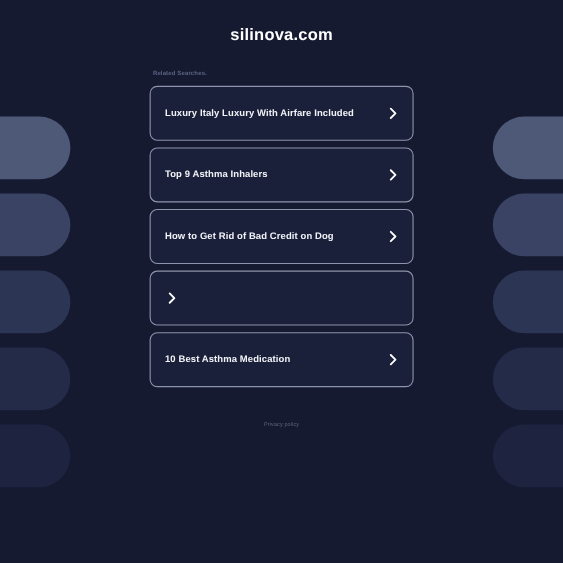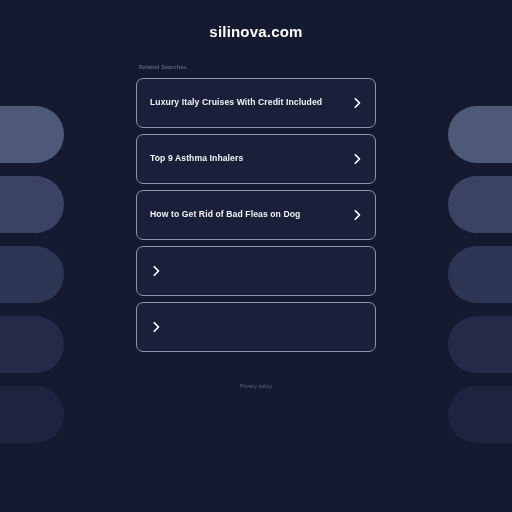--- a/index.html
+++ b/index.html
@@ -138,51 +138,52 @@
   </div>
 
 <div id="page">
 
   <div id="site-title">silinova.com</div>
 
   <div id="related-label">Related Searches.</div>
 
   <div id="results-list">
       <div class="result-card">
-        <span class="result-title">Luxury Italy Cruises With Credit Included</span>
+        <span class="result-title">Luxury Italy Luxury With Airfare Included</span>
         <span class="chev">
           <svg viewBox="0 0 24 24" width="12" height="12" aria-hidden="true">
             <path d="M8.5 3.5 L17 12 L8.5 20.5" fill="none" stroke="#ffffff" stroke-width="3.4" stroke-linecap="round" stroke-linejoin="round"></path>
           </svg>
         </span>
       </div>
       <div class="result-card">
         <span class="result-title">Top 9 Asthma Inhalers</span>
         <span class="chev">
           <svg viewBox="0 0 24 24" width="12" height="12" aria-hidden="true">
             <path d="M8.5 3.5 L17 12 L8.5 20.5" fill="none" stroke="#ffffff" stroke-width="3.4" stroke-linecap="round" stroke-linejoin="round"></path>
           </svg>
         </span>
       </div>
       <div class="result-card">
-        <span class="result-title">How to Get Rid of Bad Fleas on Dog</span>
+        <span class="result-title">How to Get Rid of Bad Credit on Dog</span>
         <span class="chev">
           <svg viewBox="0 0 24 24" width="12" height="12" aria-hidden="true">
             <path d="M8.5 3.5 L17 12 L8.5 20.5" fill="none" stroke="#ffffff" stroke-width="3.4" stroke-linecap="round" stroke-linejoin="round"></path>
           </svg>
         </span>
       </div>
       <div class="result-card">
         <span class="chev">
           <svg viewBox="0 0 24 24" width="12" height="12" aria-hidden="true">
             <path d="M8.5 3.5 L17 12 L8.5 20.5" fill="none" stroke="#ffffff" stroke-width="3.4" stroke-linecap="round" stroke-linejoin="round"></path>
           </svg>
         </span>
       </div>
       <div class="result-card">
+        <span class="result-title">10 Best Asthma Medication</span>
         <span class="chev">
           <svg viewBox="0 0 24 24" width="12" height="12" aria-hidden="true">
             <path d="M8.5 3.5 L17 12 L8.5 20.5" fill="none" stroke="#ffffff" stroke-width="3.4" stroke-linecap="round" stroke-linejoin="round"></path>
           </svg>
         </span>
       </div>
     </div>
 
   <div id="footer">
     <a id="privacy-link" href="#">Privacy policy</a>

